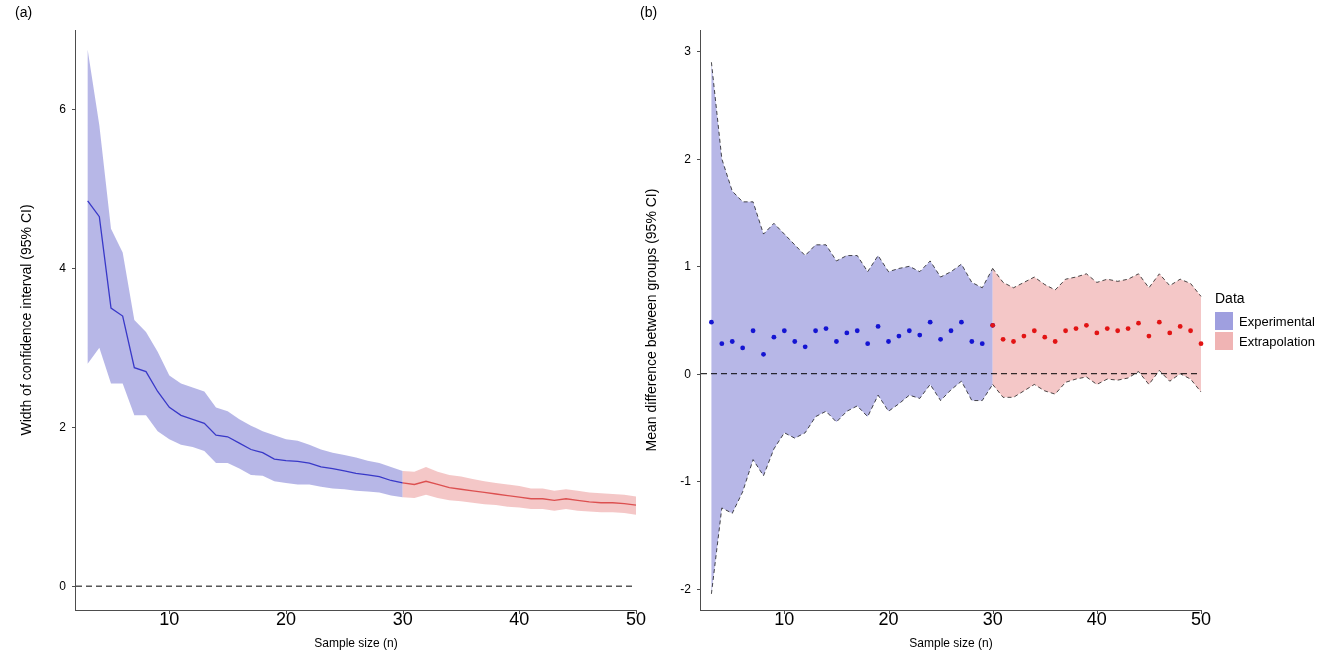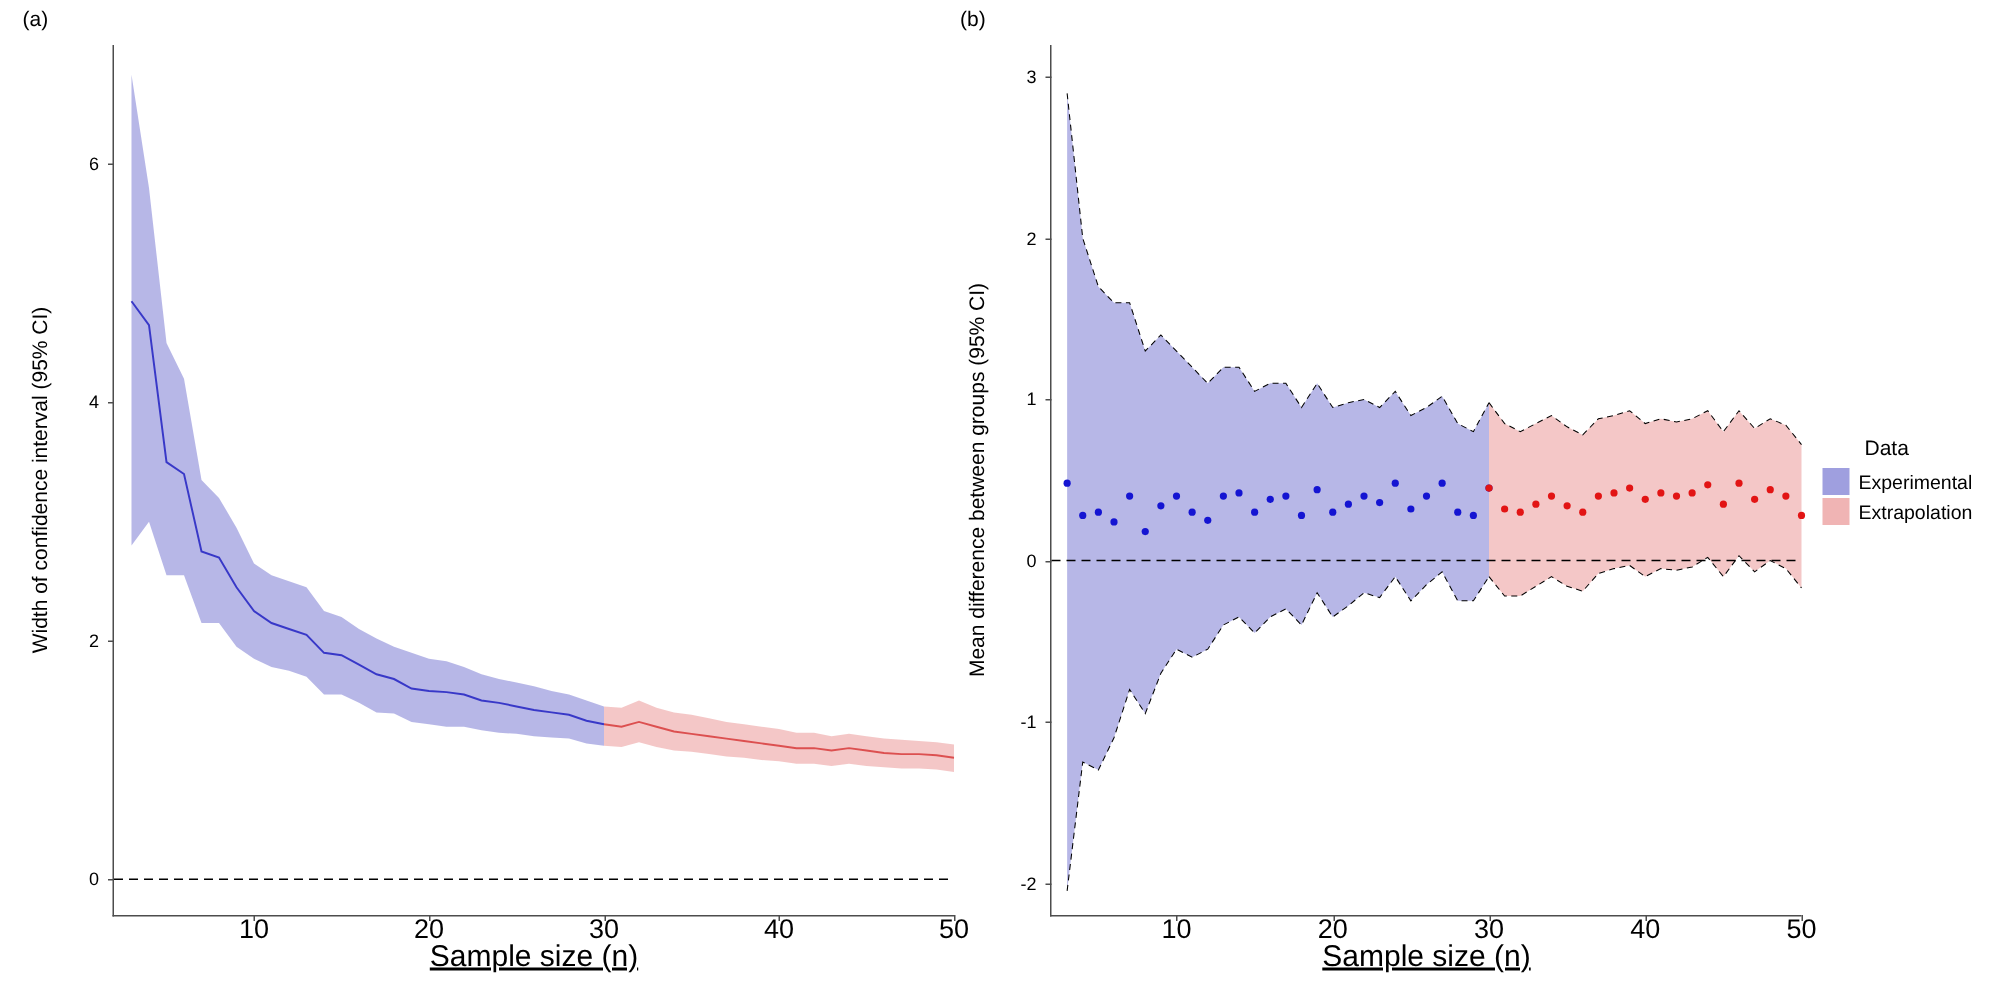--- a/index.html
+++ b/index.html
@@ -33,22 +33,21 @@
     transform: translate(-50%, -50%) rotate(-90deg);
     white-space: nowrap;
     font-size: 14px;
   }
   .xlab {
     position: absolute;
     bottom: -40px;
     left: 50%;
     transform: translateX(-50%);
     white-space: nowrap;
-    font-size: 20px;
-    text-decoration: underline;
+    font-size: 12px;
   }
   .title-tag {
     position: absolute;
     top: -26px;
     left: -60px;
     font-size: 14px;
   }
   .tick-x {
     position: absolute;
     bottom: -20px;
@@ -81,21 +80,20 @@
     left: 0; top: 0;
     overflow: visible;
   }
   .legend {
     position: absolute;
     font-size: 13px;
   }
   .legend-title {
     margin-bottom: 6px;
     font-size: 14px;
-    margin-left: 28px;
   }
   .legend-item {
     display: flex;
     align-items: center;
     gap: 6px;
     margin: 2px 0;
     text-align: right;
   }
   .legend-swatch {
     width: 18px;

